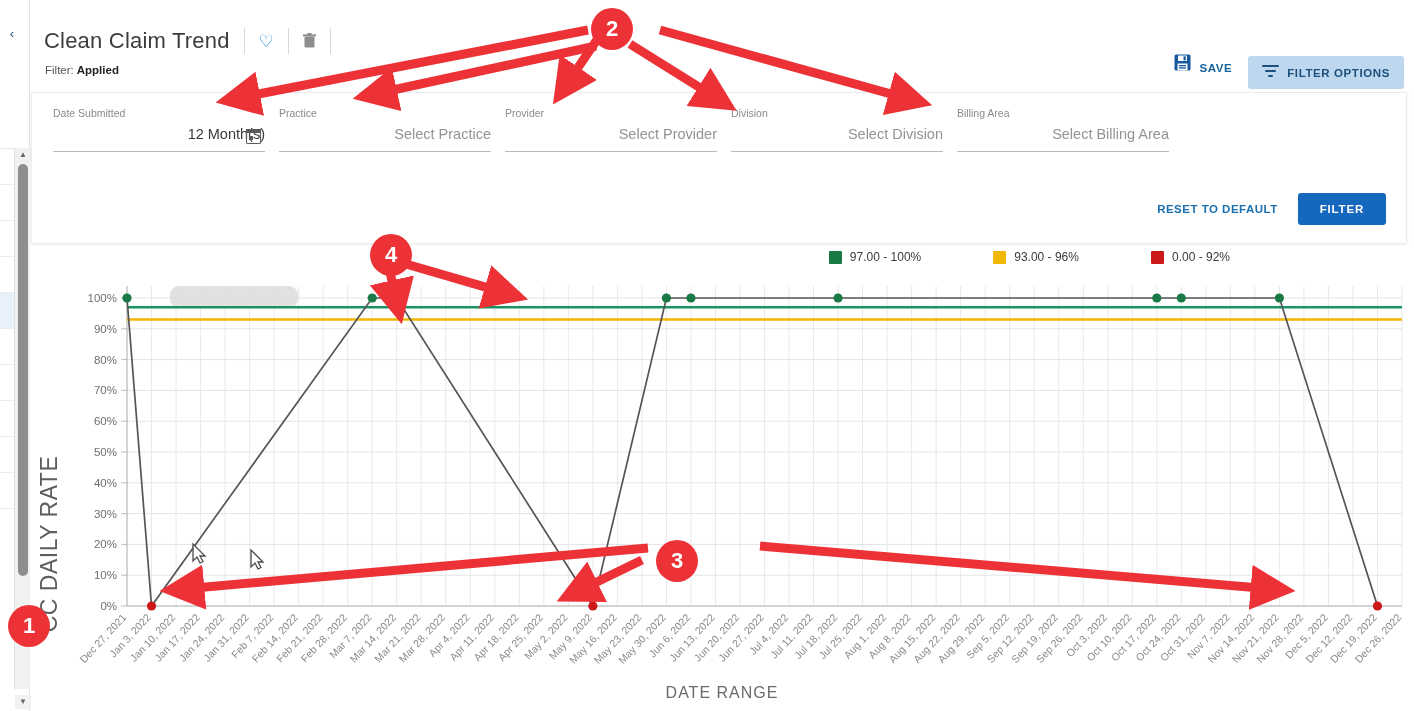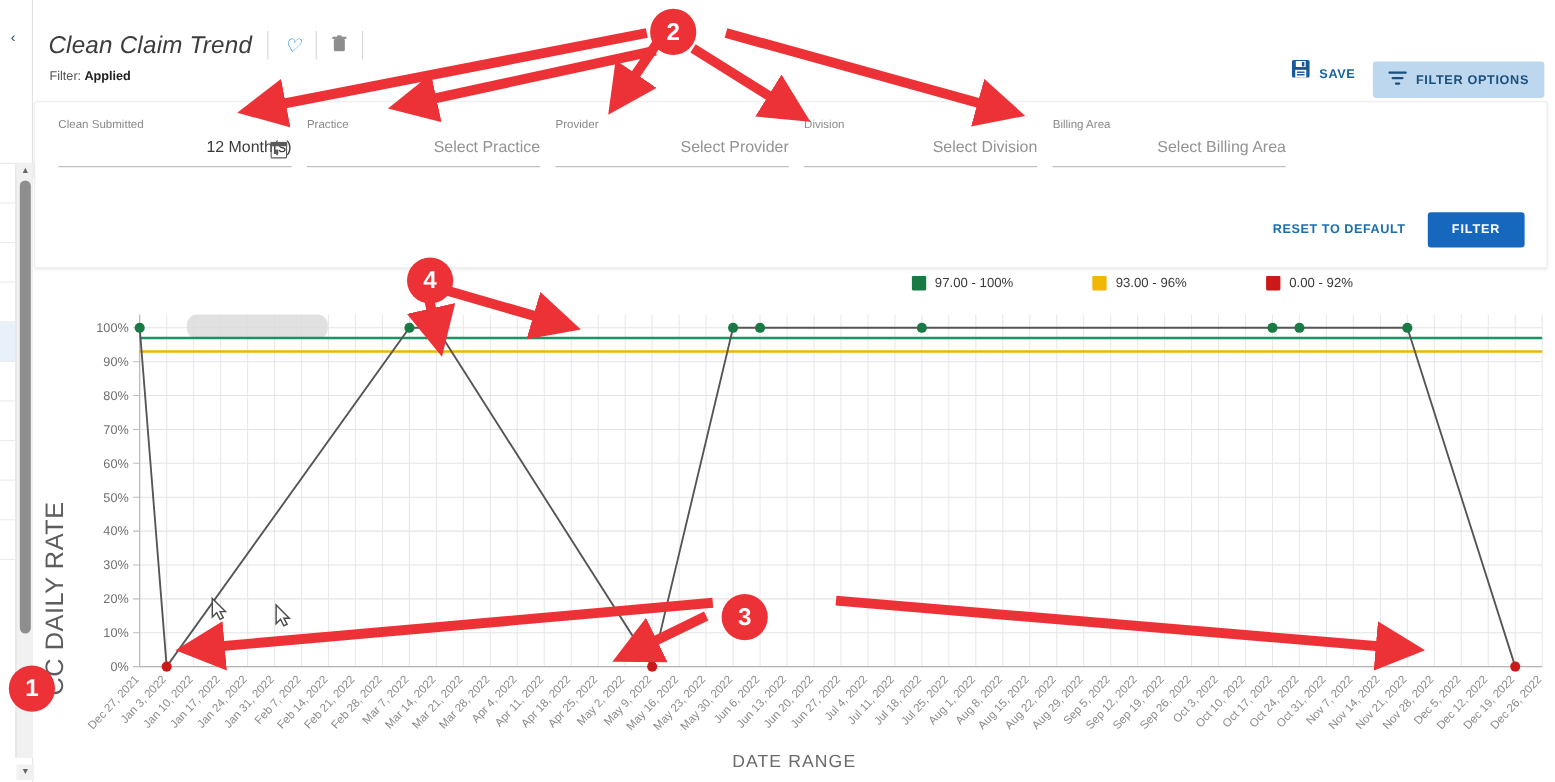--- a/index.html
+++ b/index.html
@@ -38,21 +38,21 @@
   }
   #rail-scroll-up { top:0; }
   #rail-scroll-down { bottom:-20px; }
   #rail-thumb {
     position:absolute; left:3px; top:16px; width:10px; height:412px;
     background:#8e8e8e; border-radius:5px;
   }
 
   
   #header { position:absolute; left:30px; top:0; width:1384px; height:92px; background:#fff; }
-  #title-row { position:absolute; left:14px; top:28px; display:flex; align-items:center;font-style:italic; }
+  #title-row { position:absolute; left:14px; top:28px; display:flex; align-items:center; }
   #page-title { font-size:22px; color:#3c3c3c; font-weight:400; letter-spacing:.2px; }
   .vdiv { width:1px; height:26px; background:#d8d8d8; margin:0 14px; }
   #heart-icon { color:#1e88d2; font-size:17px; cursor:pointer; line-height:1; }
   #trash-icon { color:#8d8d8d; font-size:15px; cursor:pointer; line-height:1; }
   #filter-status { position:absolute; left:15px; top:64px; font-size:11.5px; color:#555; }
   #filter-status b { color:#222; margin-left:3px; }
 
   #header-actions { position:absolute; right:10px; top:38px; display:flex; align-items:center; gap:8px; }
   #save-button {
     display:flex; align-items:flex-end; gap:8px; padding:5px 8px;
@@ -192,21 +192,21 @@
       </span>
       <span class="lbl">FILTER OPTIONS</span>
     </button>
   </div>
 </div>
 
 <div id="filter-panel">
   <div id="filter-fields">
 
     <div class="field">
-      <div class="flabel">Clean Submitted</div>
+      <div class="flabel">Date Submitted</div>
       <div class="fvalue">12 Month(s)</div>
       <div id="calendar-icon"></div>
     </div>
 
     <div class="field">
       <div class="flabel">Practice</div>
       <div class="fvalue placeholder">Select Practice</div>
     </div>
 
     <div class="field">

